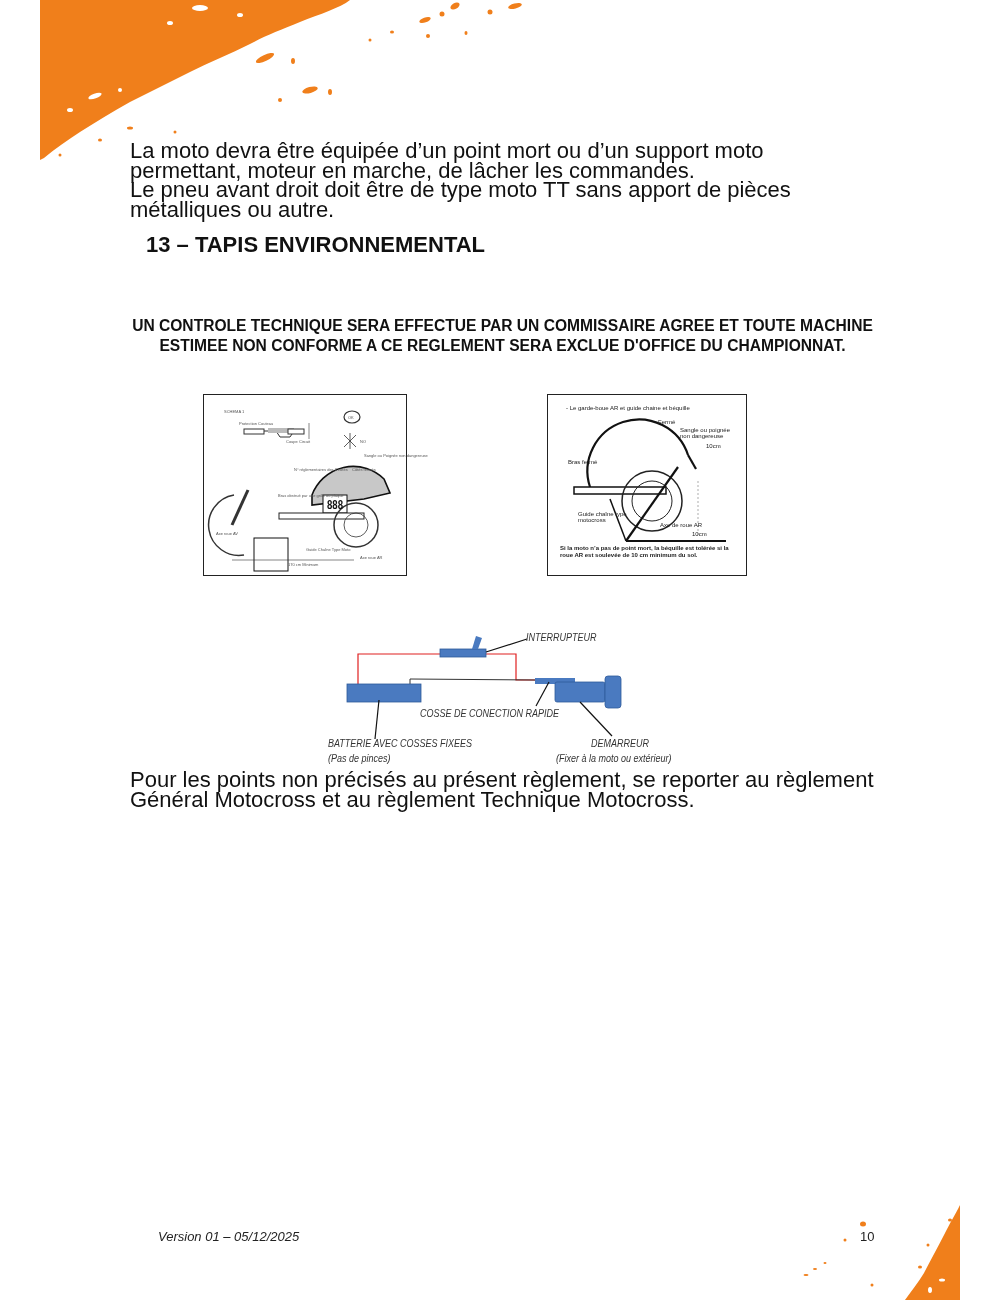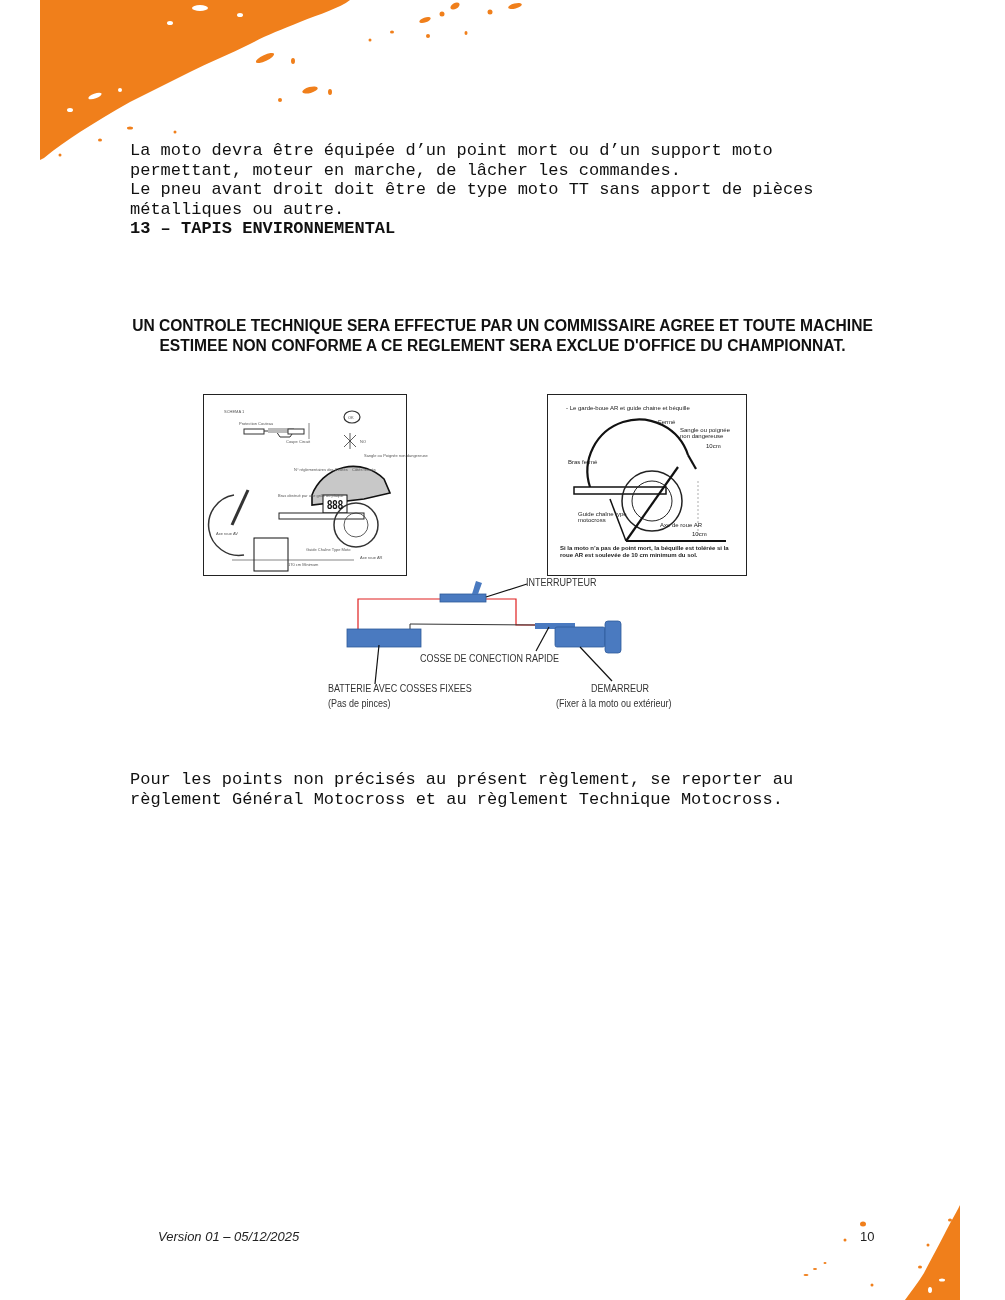--- a/index.html
+++ b/index.html
@@ -8,31 +8,31 @@
   .page { position: absolute; inset: 0; }
   .corner-tl { position: absolute; left: 0; top: 0; width: 560px; height: 165px; }
   .corner-br { position: absolute; left: 780px; top: 1195px; width: 225px; height: 105px; }
   .header { position: absolute; right: 131px; top: 56px; text-align: right; }
   .header .line1 { font-family: "Liberation Sans", sans-serif; font-weight: bold; font-style: italic;
          font-size: 17px; letter-spacing: -0.5px; transform: scaleX(0.82); transform-origin: right;
          color: #111; line-height: 20px; }
   .header .line1 .year { color: #f07f1b; }
   .header .line2 { font-family: "Liberation Sans", sans-serif; font-size: 19px; color: #f07f1b;
          transform: scaleX(0.70); transform-origin: right; line-height: 24px; white-space: nowrap; }
-  .body-text { position: absolute; left: 130px; width: 745px; font-size: 17px; line-height: 19.6px; font-family: Liberation Mono, monospace; }
+  .body-text { position: absolute; left: 130px; width: 745px; font-size: 22px; line-height: 19.6px; }
   .p { margin: 0; }
-  .h13 { font-weight: bold; margin: 0; }
+  .h13 { font-weight: bold; margin: 16px; }
   .notice { position: absolute; left: 130px; width: 745px; top: 316px; text-align: center;
             font-weight: bold; font-size: 15.6px; line-height: 19.6px; }
   .fig { position: absolute; border: 1.5px solid #222; background: #fff; }
   .fig-left { left: 203px; top: 394px; width: 202px; height: 180px; }
   .fig-right { left: 547px; top: 394px; width: 198px; height: 180px; }
   .tiny { position: absolute; font-size: 4px; color: #555; white-space: nowrap; }
   .sm { position: absolute; font-size: 6px; color: #222; white-space: nowrap; }
-  .wiring { position: absolute; left: 320px; top: 569px; width: 380px; height: 150px; }
+  .wiring { position: absolute; left: 320px; top: 624px; width: 380px; height: 150px; font-style: italic; }
   .wlbl { position: absolute; font-size: 10px; color: #333; white-space: nowrap;
           transform: scaleX(0.9); transform-origin: left; }
   .footer-left { position: absolute; left: 158px; top: 1229px; font-size: 13px; color: #222; font-style: italic; }
   .footer-right { position: absolute; left: 860px; top: 1229px; font-size: 13px; color: #222; }
 </style>
 </head>
 <body>
 
 <div class="page">
 

